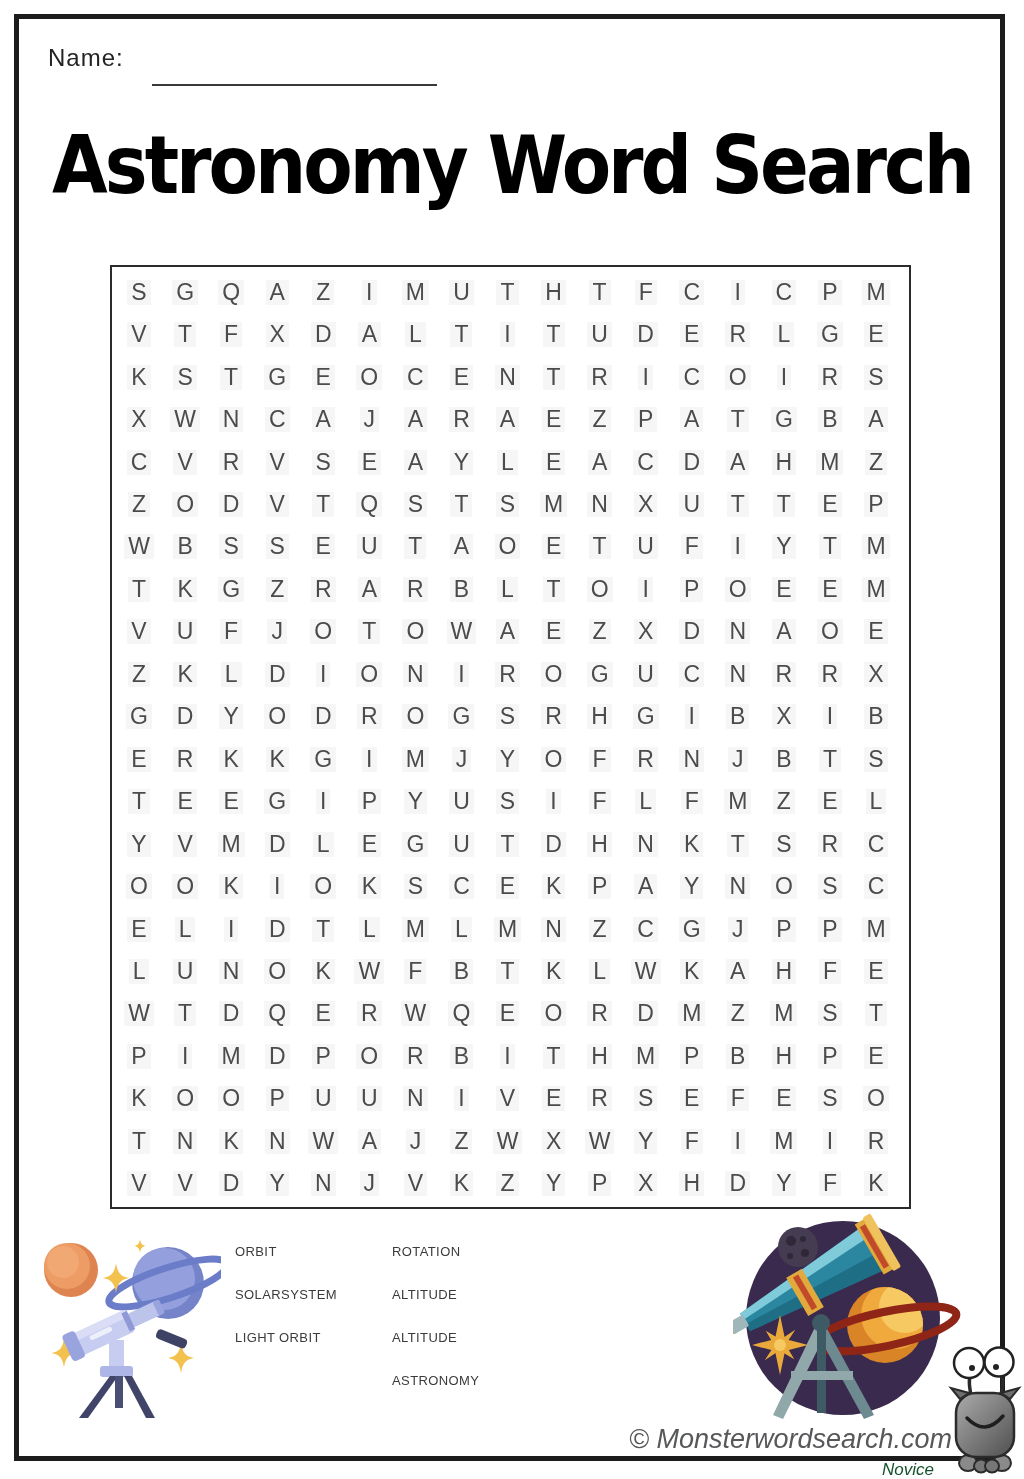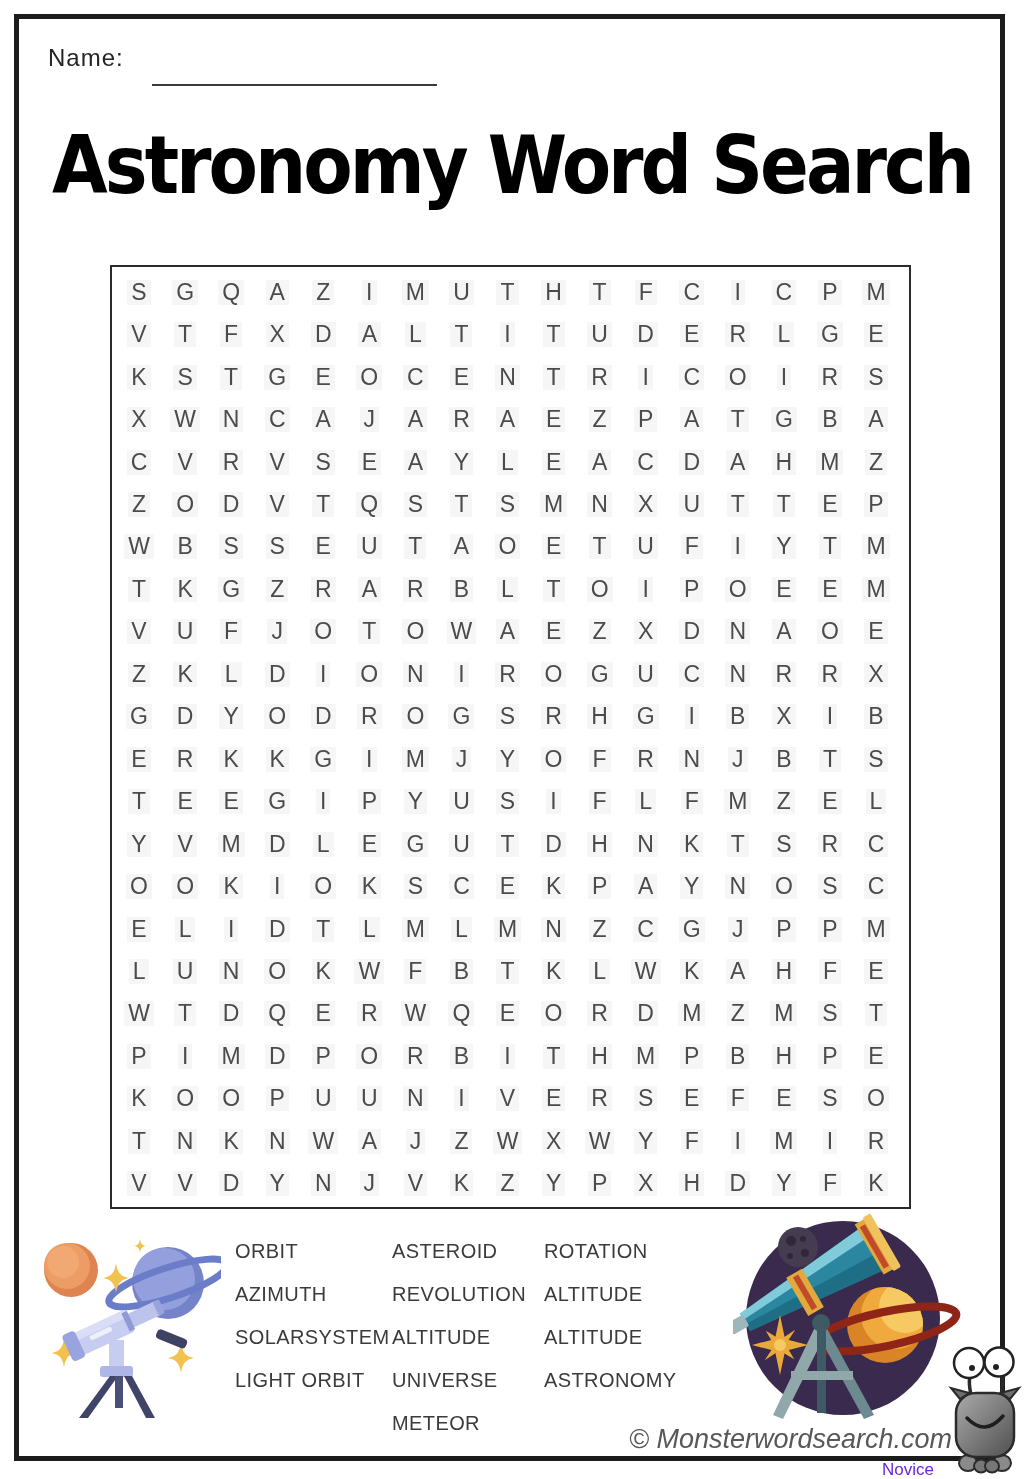--- a/index.html
+++ b/index.html
@@ -24,30 +24,30 @@
         grid-template-columns:repeat(17,1fr);grid-template-rows:repeat(22,1fr);
         padding:4px 10px 2px 4px;z-index:2;background:#fff;}
   .cell{display:flex;align-items:center;justify-content:center;}
   .cell span{font-size:23px;color:#4b4b4b;background:#f6f6f6;padding:1px 4px;line-height:1;}
 
   .word-list{position:absolute;left:235px;top:1230px;display:flex;z-index:2;}
   .wcol{display:flex;flex-direction:column;}
   .wcol:nth-child(1){width:157px;}
   .wcol:nth-child(2){width:152px;}
   .wcol:nth-child(3){width:170px;}
-  .word{height:43px;line-height:43px;font-size:20px;color:#3b3b3b;
+  .word{height:43px;line-height:43px;font-size:13px;color:#3b3b3b;
         letter-spacing:0.4px;white-space:nowrap;}
 
   .illus-left{position:absolute;left:36px;top:1228px;z-index:2;}
   .illus-right{position:absolute;left:733px;top:1213px;z-index:2;}
 
   .copyright{position:absolute;right:72px;top:1424px;font-size:27px;font-style:italic;
              color:#57585a;z-index:2;white-space:nowrap;margin-left:8px;}
-  .level{position:absolute;right:90px;top:1460px;font-size:17px;
-         color:#6d28d9;z-index:2;}
+  .level{position:absolute;right:90px;top:1460px;font-size:17px;font-style:italic;
+         color:#14532d;z-index:2;}
   .mascot{position:absolute;left:948px;top:1337px;z-index:6;}
 </style>
 </head>
 <body>
 
 <div class="frame"></div>
 
 <span class="name-label">Name:</span>
 <div class="name-line"></div>
 
@@ -1214,30 +1214,22 @@
     <rect x="64" y="138" width="33" height="11" rx="3" fill="#AEB6E8"></rect>
     <polygon points="74,148 82,148 52,190 43,190" fill="#3F4468"></polygon>
     <polygon points="88,148 96,148 119,190 110,190" fill="#3F4468"></polygon>
     <rect x="79" y="148" width="8" height="32" fill="#4A4F75"></rect>
   </g>
 </svg>
 
 <div class="word-list">
     <div class="wcol">
       <div class="word">ORBIT</div>
-      <div class="word">AZIMUTH</div>
       <div class="word">SOLARSYSTEM</div>
       <div class="word">LIGHT ORBIT</div>
-    </div>
-    <div class="wcol">
-      <div class="word">ASTEROID</div>
-      <div class="word">REVOLUTION</div>
-      <div class="word">ALTITUDE</div>
-      <div class="word">UNIVERSE</div>
-      <div class="word">METEOR</div>
     </div>
     <div class="wcol">
       <div class="word">ROTATION</div>
       <div class="word">ALTITUDE</div>
       <div class="word">ALTITUDE</div>
       <div class="word">ASTRONOMY</div>
     </div>
   </div>
 
 <svg class="illus-right" width="229" height="214" viewBox="0 0 229 214">

